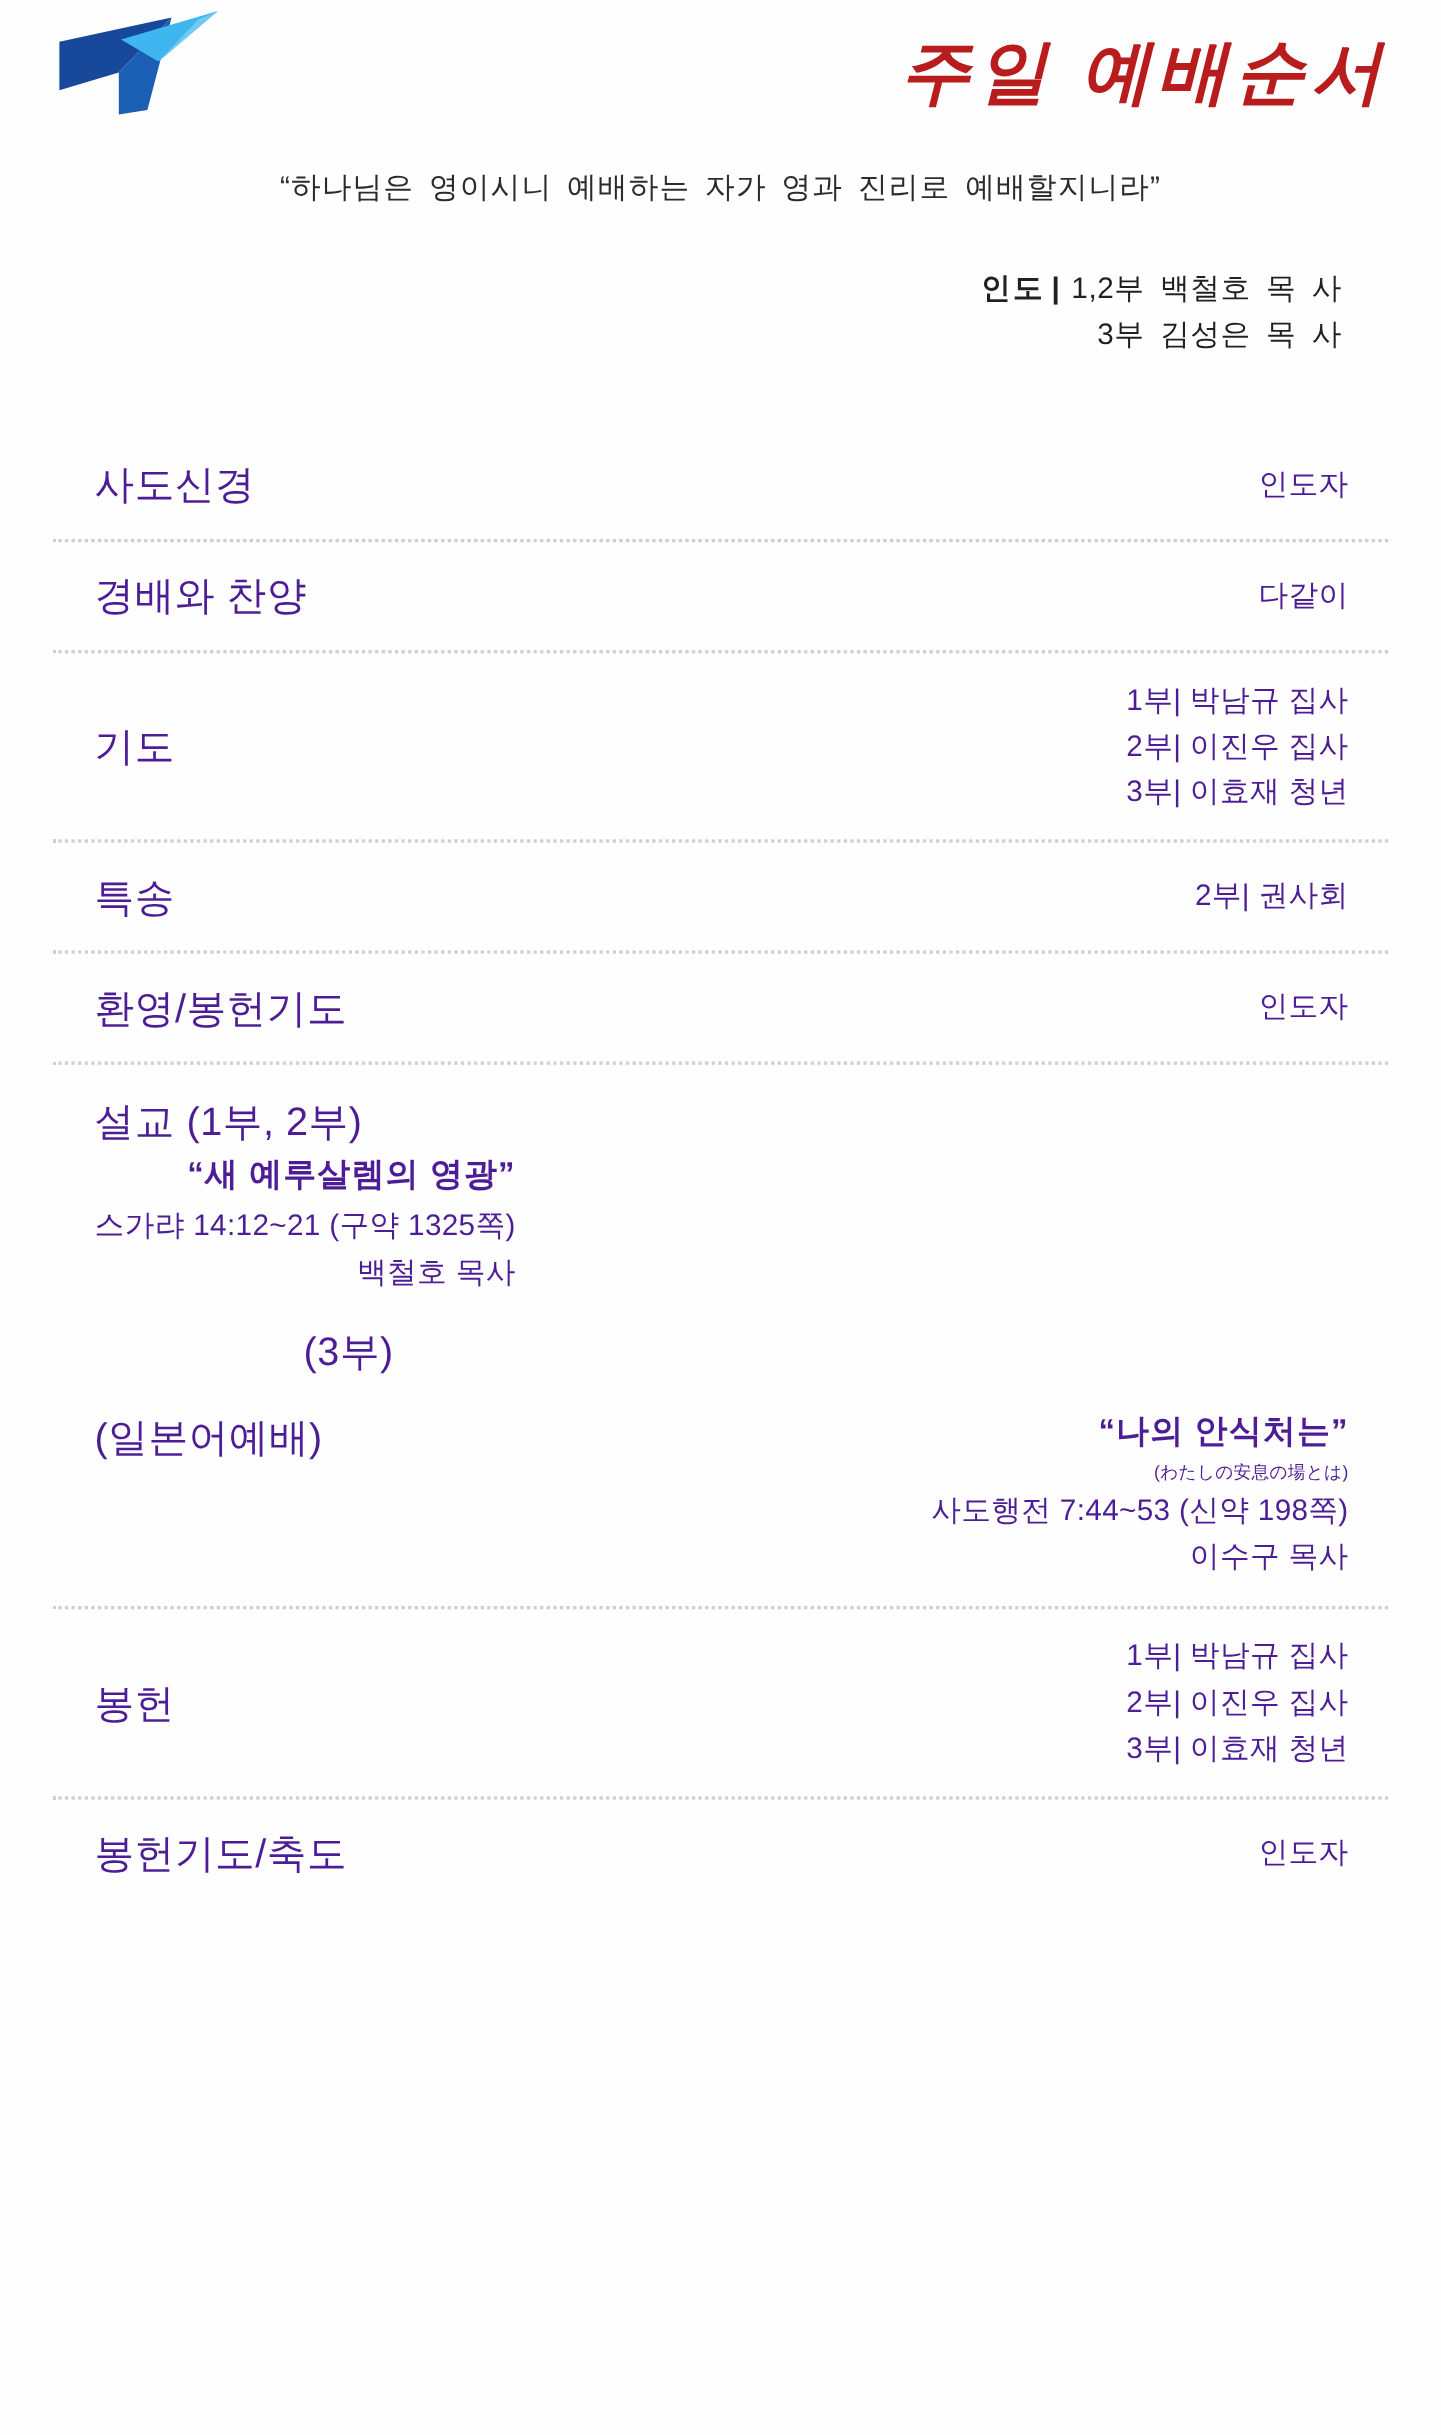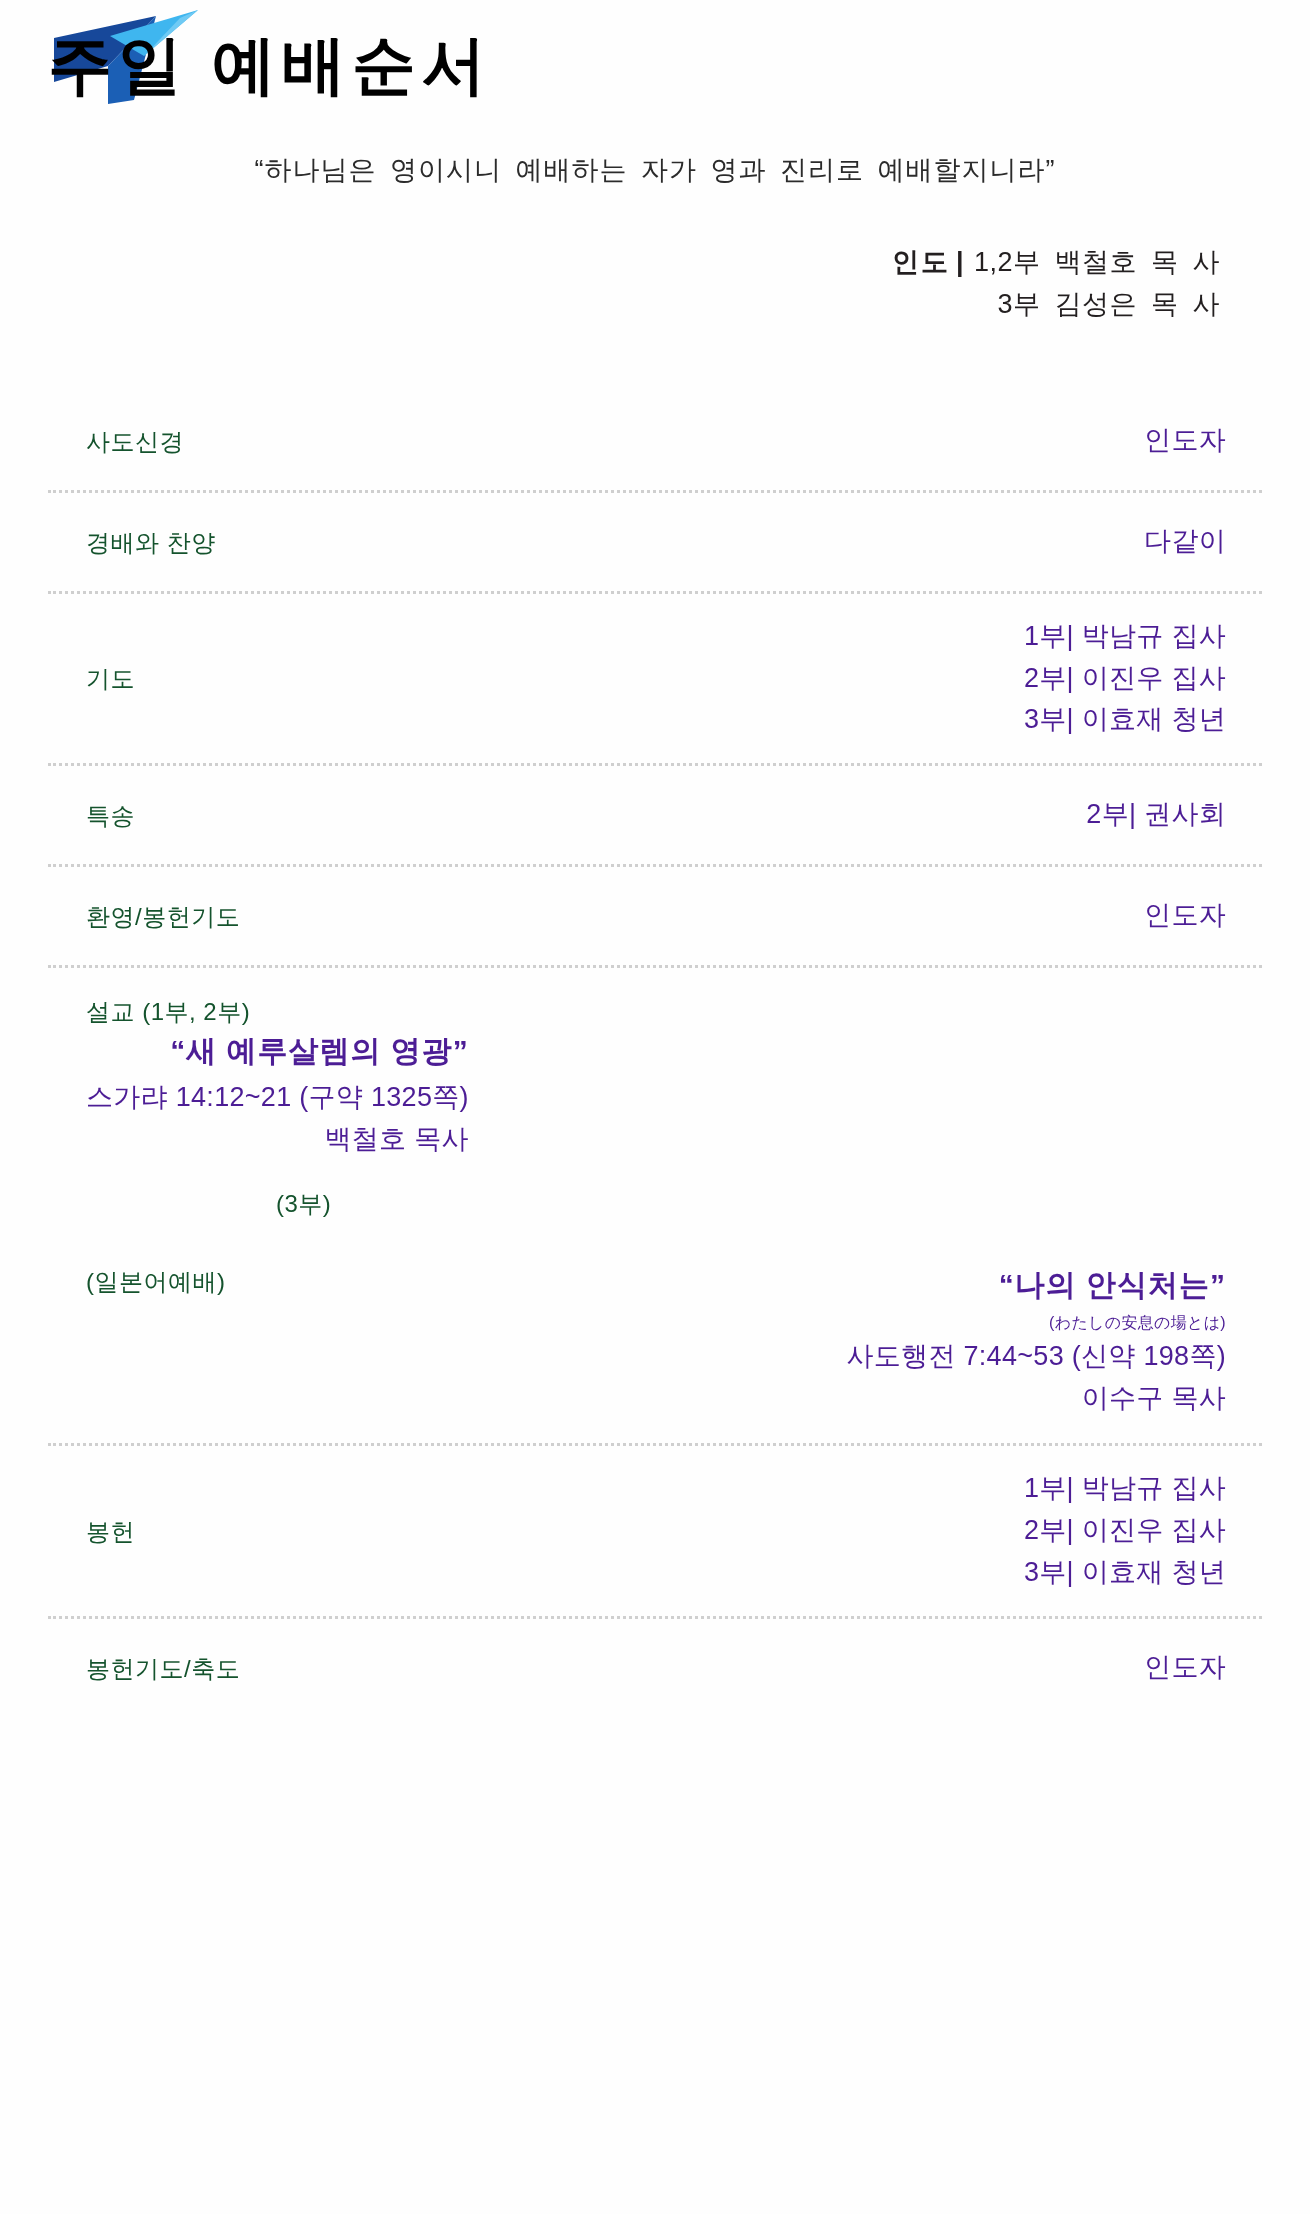--- a/index.html
+++ b/index.html
@@ -33,26 +33,27 @@
     left: 0px;
     top: 4px;
     width: 190px;
     height: 135px;
   }
   .title {
     position: absolute;
     left: 0;
     right: 0;
     top: 22px;
-    text-align: left;
+    text-align: right;
     font-size: 64px;
     font-weight: 700;
     letter-spacing: 6px;
-    color: #000000;
-    white-space: nowrap;
+    color: #b91c1c;
+    white-space: nowrap;
+    font-style: italic;
   }
   .subtitle {
     margin-top: 2px;
     text-align: center;
     font-size: 27px;
     letter-spacing: 1px;
     color: #2b2b2b;
     word-spacing: 5px;
   }
 
@@ -88,23 +89,23 @@
     align-items: center;
     justify-content: space-between;
     padding: 22px 8px 22px 38px;
     border-bottom: 3px dotted #cfcfcf;
     min-height: 54px;
   }
   .order-row.no-rule {
     border-bottom: none;
   }
   .order-row .left {
-    font-size: 24px;
+    font-size: 36px;
     letter-spacing: 0.5px;
-    color: #14532d;
+    color: #4c1d95;
     white-space: nowrap;
     flex: 0 0 auto;
     padding-top: 2px;
   }
   .order-row .left.indent {
     padding-left: 190px;
   }
   .order-row .right {
     text-align: right;
     flex: 1 1 auto;

